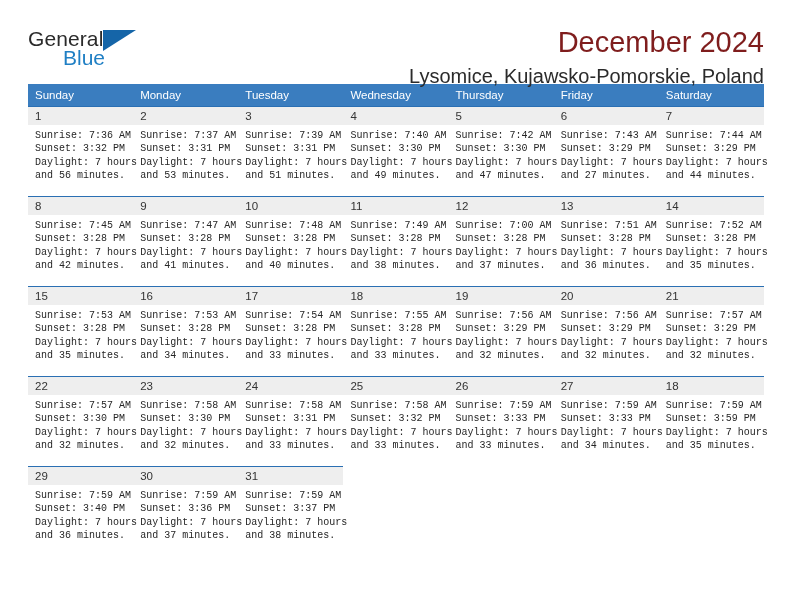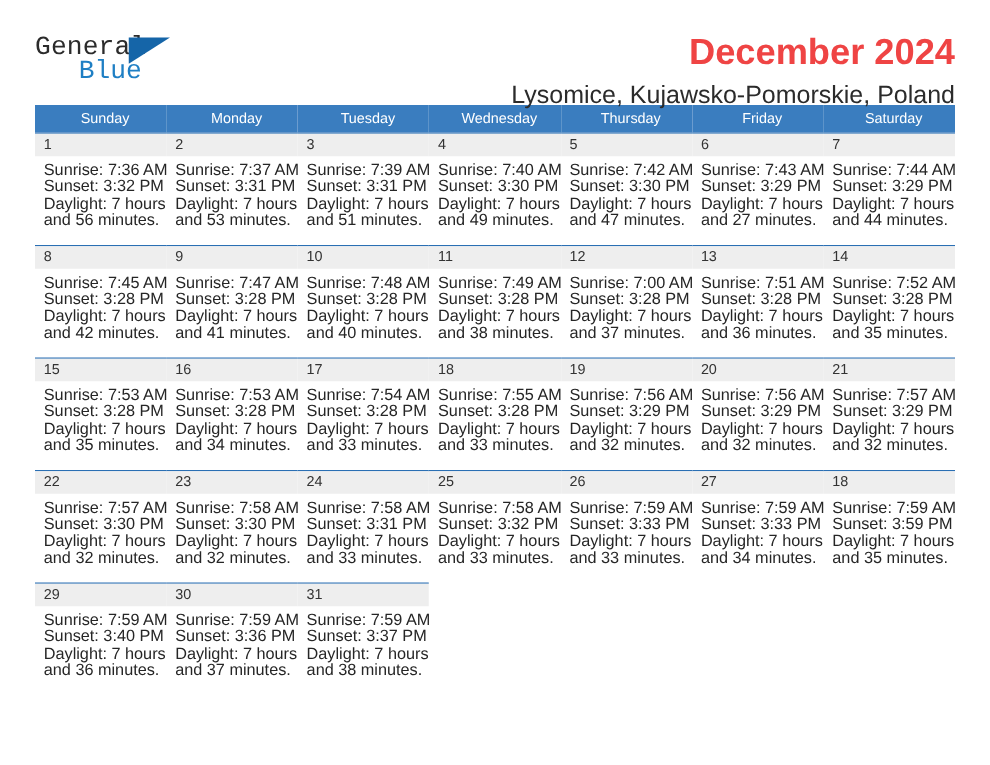--- a/index.html
+++ b/index.html
@@ -29,21 +29,20 @@
     align-items: flex-start;
     justify-content: space-between;
     padding-top: 26px;
     height: 72px;
     box-sizing: border-box;
   }
   .brand {
     position: relative;
     width: 130px;
     padding-top: 2px;
-    font-family: Liberation Mono, monospace;
   }
   .brand-general {
     font-size: 21px;
     color: #2b2b2b;
     letter-spacing: 0.1px;
     line-height: 22px;
     display: block;
   }
   .brand-blue {
     font-size: 21px;
@@ -61,22 +60,22 @@
     height: 0;
     border-left: 33px solid #1565a8;
     border-bottom: 21px solid transparent;
   }
   .titleblock {
     text-align: right;
     padding-top: 0px;
   }
   .cal-title {
     font-size: 29px;
-    font-weight: bold;
-    color: #ef4444;
+    font-weight: normal;
+    color: #7f1d1d;
     line-height: 33px;
     white-space: nowrap;
   }
   .cal-subtitle {
     font-size: 20px;
     color: #2b2b2b;
     line-height: 20px;
     margin-top: 7px;
     white-space: nowrap;
   }
@@ -86,21 +85,21 @@
     width: 736px;
     margin-top: 12px;
     border-collapse: collapse;
     table-layout: fixed;
   }
   .calendar th {
     background: #3a7dbf;
     color: #ffffff;
     font-size: 11.5px;
     font-weight: normal;
-    text-align: center;
+    text-align: left;
     padding: 5px 0 5px 7px;
     height: 21px;
     box-sizing: border-box;
     border: none;
   }
   .calendar td {
     vertical-align: top;
     padding: 0;
     border: none;
     width: 105.14px;
@@ -120,23 +119,24 @@
     padding: 3px 0 3px 7px;
     height: 18px;
     box-sizing: border-box;
     line-height: 12px;
   }
   .daycell.empty .daynum {
     background: transparent;
   }
   .dayinfo {
     padding: 4px 6px 0 7px;
-    font-size: 13px;
+    font-size: 10px;
     line-height: 13.4px;
     color: #262626;
+    font-family: Liberation Mono, monospace;
   }
   .dayinfo div {
     white-space: nowrap;
   }
 </style>
 </head>
 <body>
 
 <div class="page">
 

